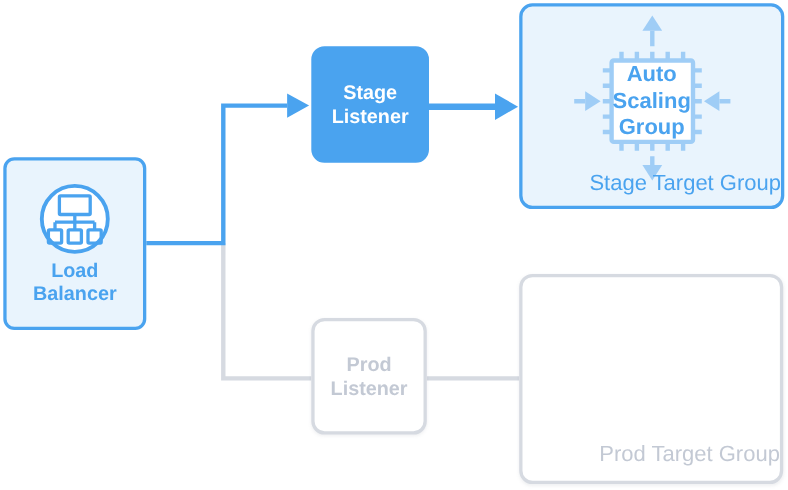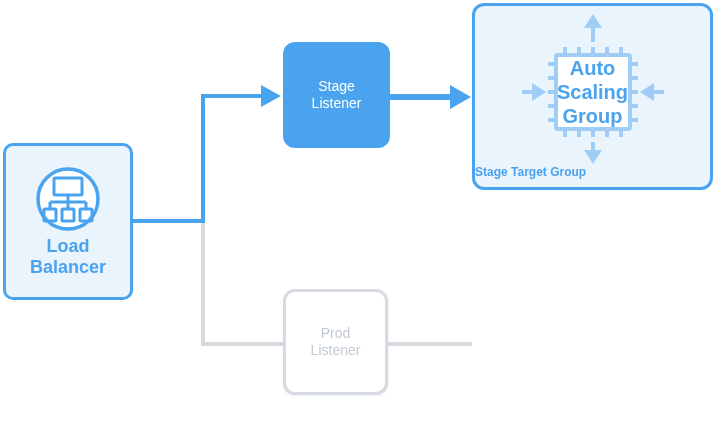--- a/index.html
+++ b/index.html
@@ -29,21 +29,21 @@
     border-radius:10px;
     display:flex;flex-direction:column;align-items:center;justify-content:center;
     gap:3px;color:var(--accent);
   }
   .lb-label{font-size:18px;line-height:1.18;font-weight:600;text-align:center;width:92px;}
 
   
   .listener{
     width:107px;height:106px;border-radius:12px;
     display:flex;align-items:center;justify-content:center;
-    text-align:center;font-size:14px;font-weight:400;line-height:1.25;
+    text-align:center;font-size:18px;font-weight:700;line-height:1.25;
     padding:0 12px;
   }
   .stage-listener{
     left:283px;top:42px;
     background:var(--accent);color:#ffffff;
   }
   .prod-listener{
     left:283px;top:289px;width:105px;
     background:var(--white);color:var(--gray-text);
     border:3px solid var(--gray-border);
@@ -59,21 +59,21 @@
     border:3px solid var(--accent);
   }
   .prod-tg{
     left:472px;top:249px;width:240px;height:191px;
     background:var(--white);
     border:3px solid var(--gray-border);
     box-shadow:0 1px 3px rgba(120,130,150,0.12);
   }
   .tg-label{
     position:absolute;left:0;right:0;bottom:8px;
-    text-align:left;font-size:12px;font-weight:700;
+    text-align:right;font-size:20px;font-weight:400;
   }
   .stage-tg .tg-label{color:var(--accent);}
   .prod-tg .tg-label{color:var(--gray-text);bottom:12px;}
 
   
   .asg-wrap{
     position:absolute;left:50%;top:6px;transform:translateX(-50%);
     width:190px;height:154px;
   }
   .asg-wrap svg{position:absolute;left:0;top:0;}
@@ -148,14 +148,17 @@
         <g>
           <path d="M166 80 H156" fill="none" stroke="#9fcdf6" stroke-width="4"></path>
           <polygon points="142,80 156,71 156,89" fill="#9fcdf6"></polygon>
         </g>
       </svg>
       <div class="asg-text">Auto Scaling Group</div>
     </div>
     <div class="tg-label">Stage Target Group</div>
   </div>
 
+  <div class="node target-group prod-tg">
+    <div class="tg-label">Prod Target Group</div>
+  </div>
 
 </div>
 
 </body></html>

